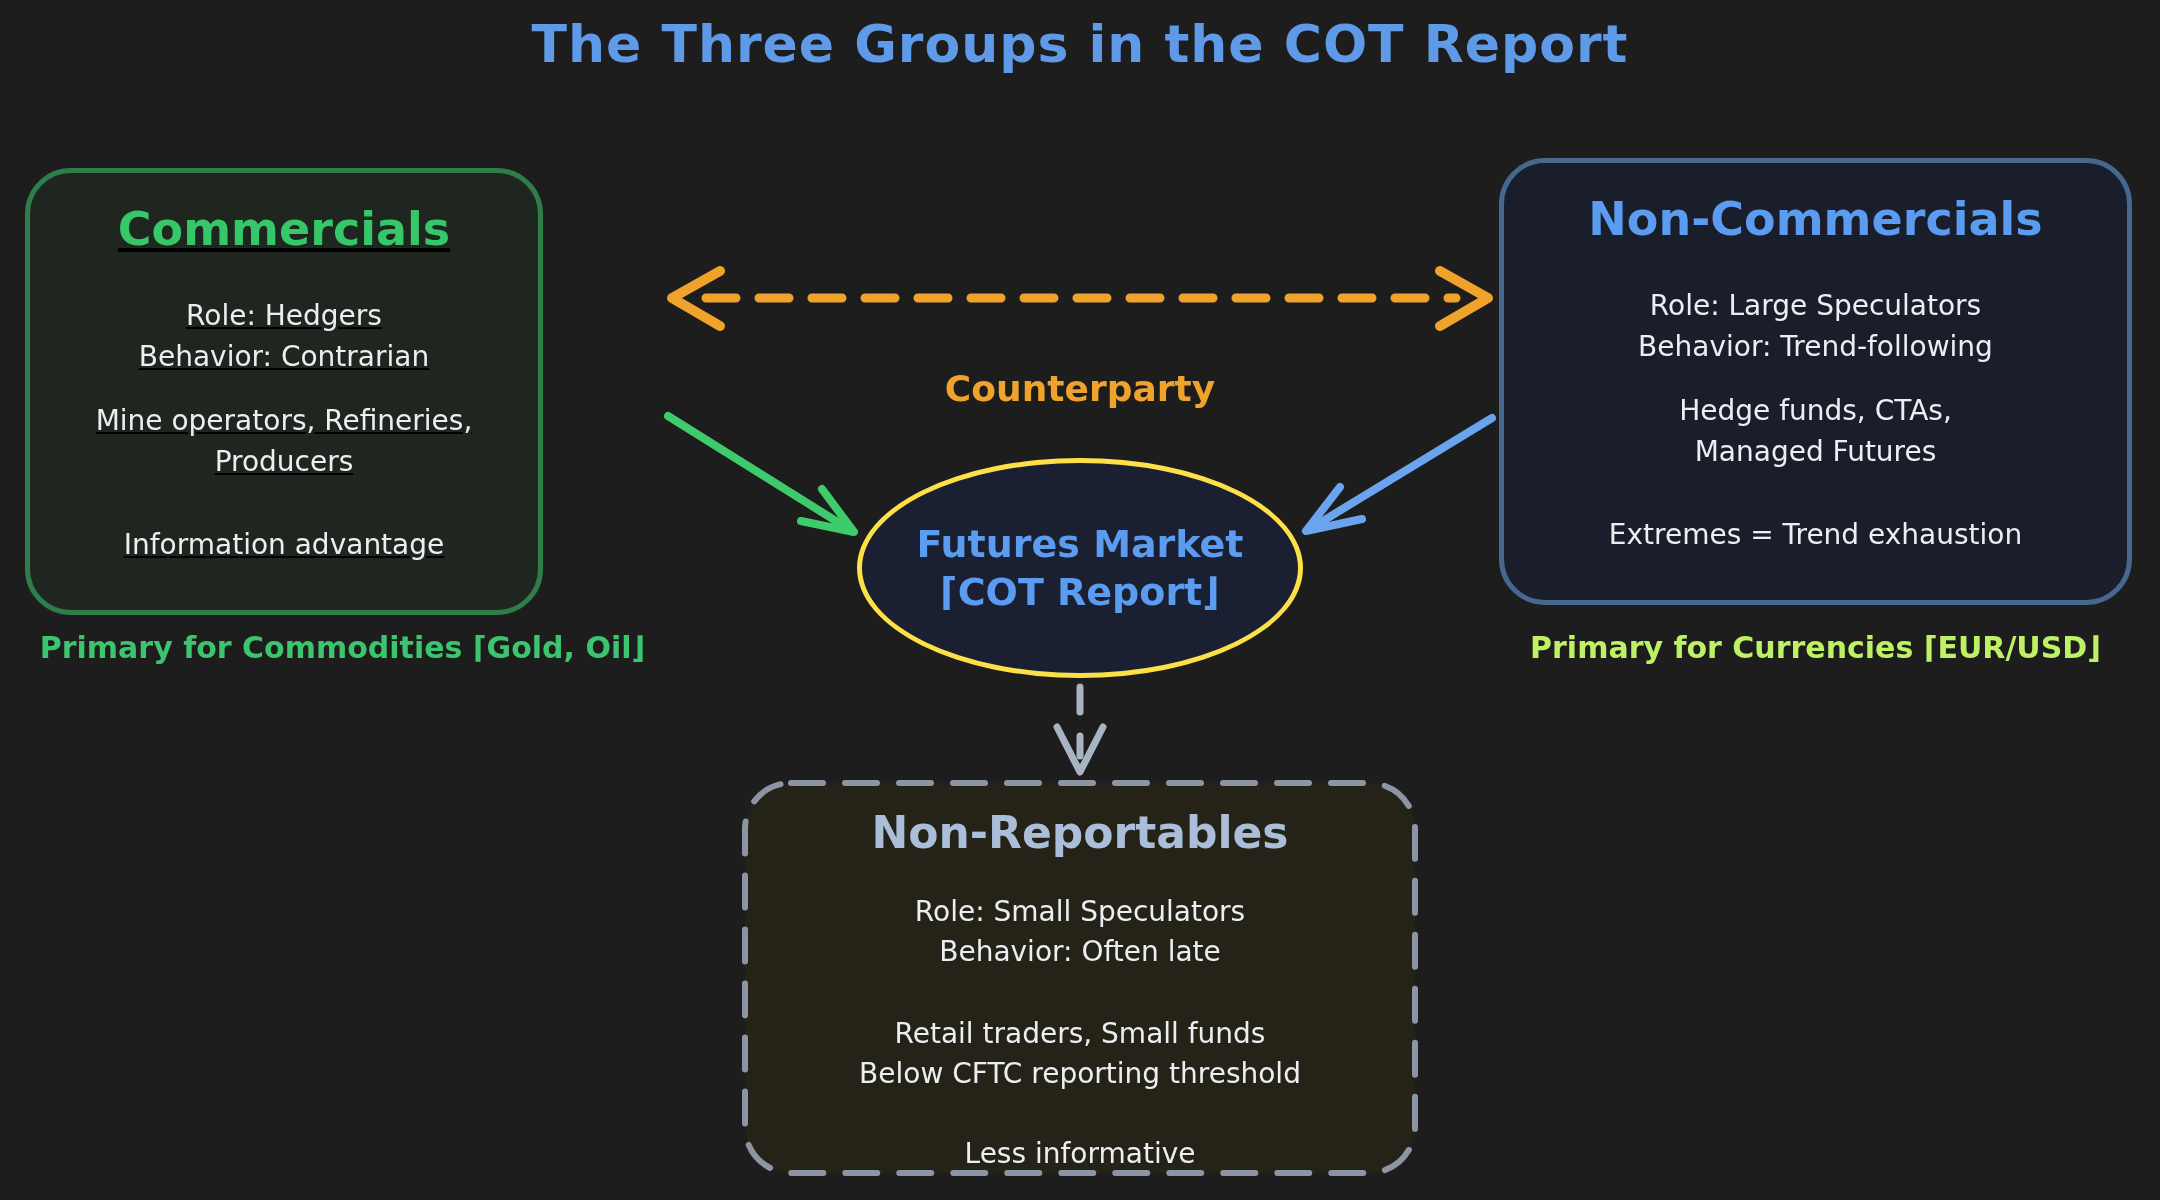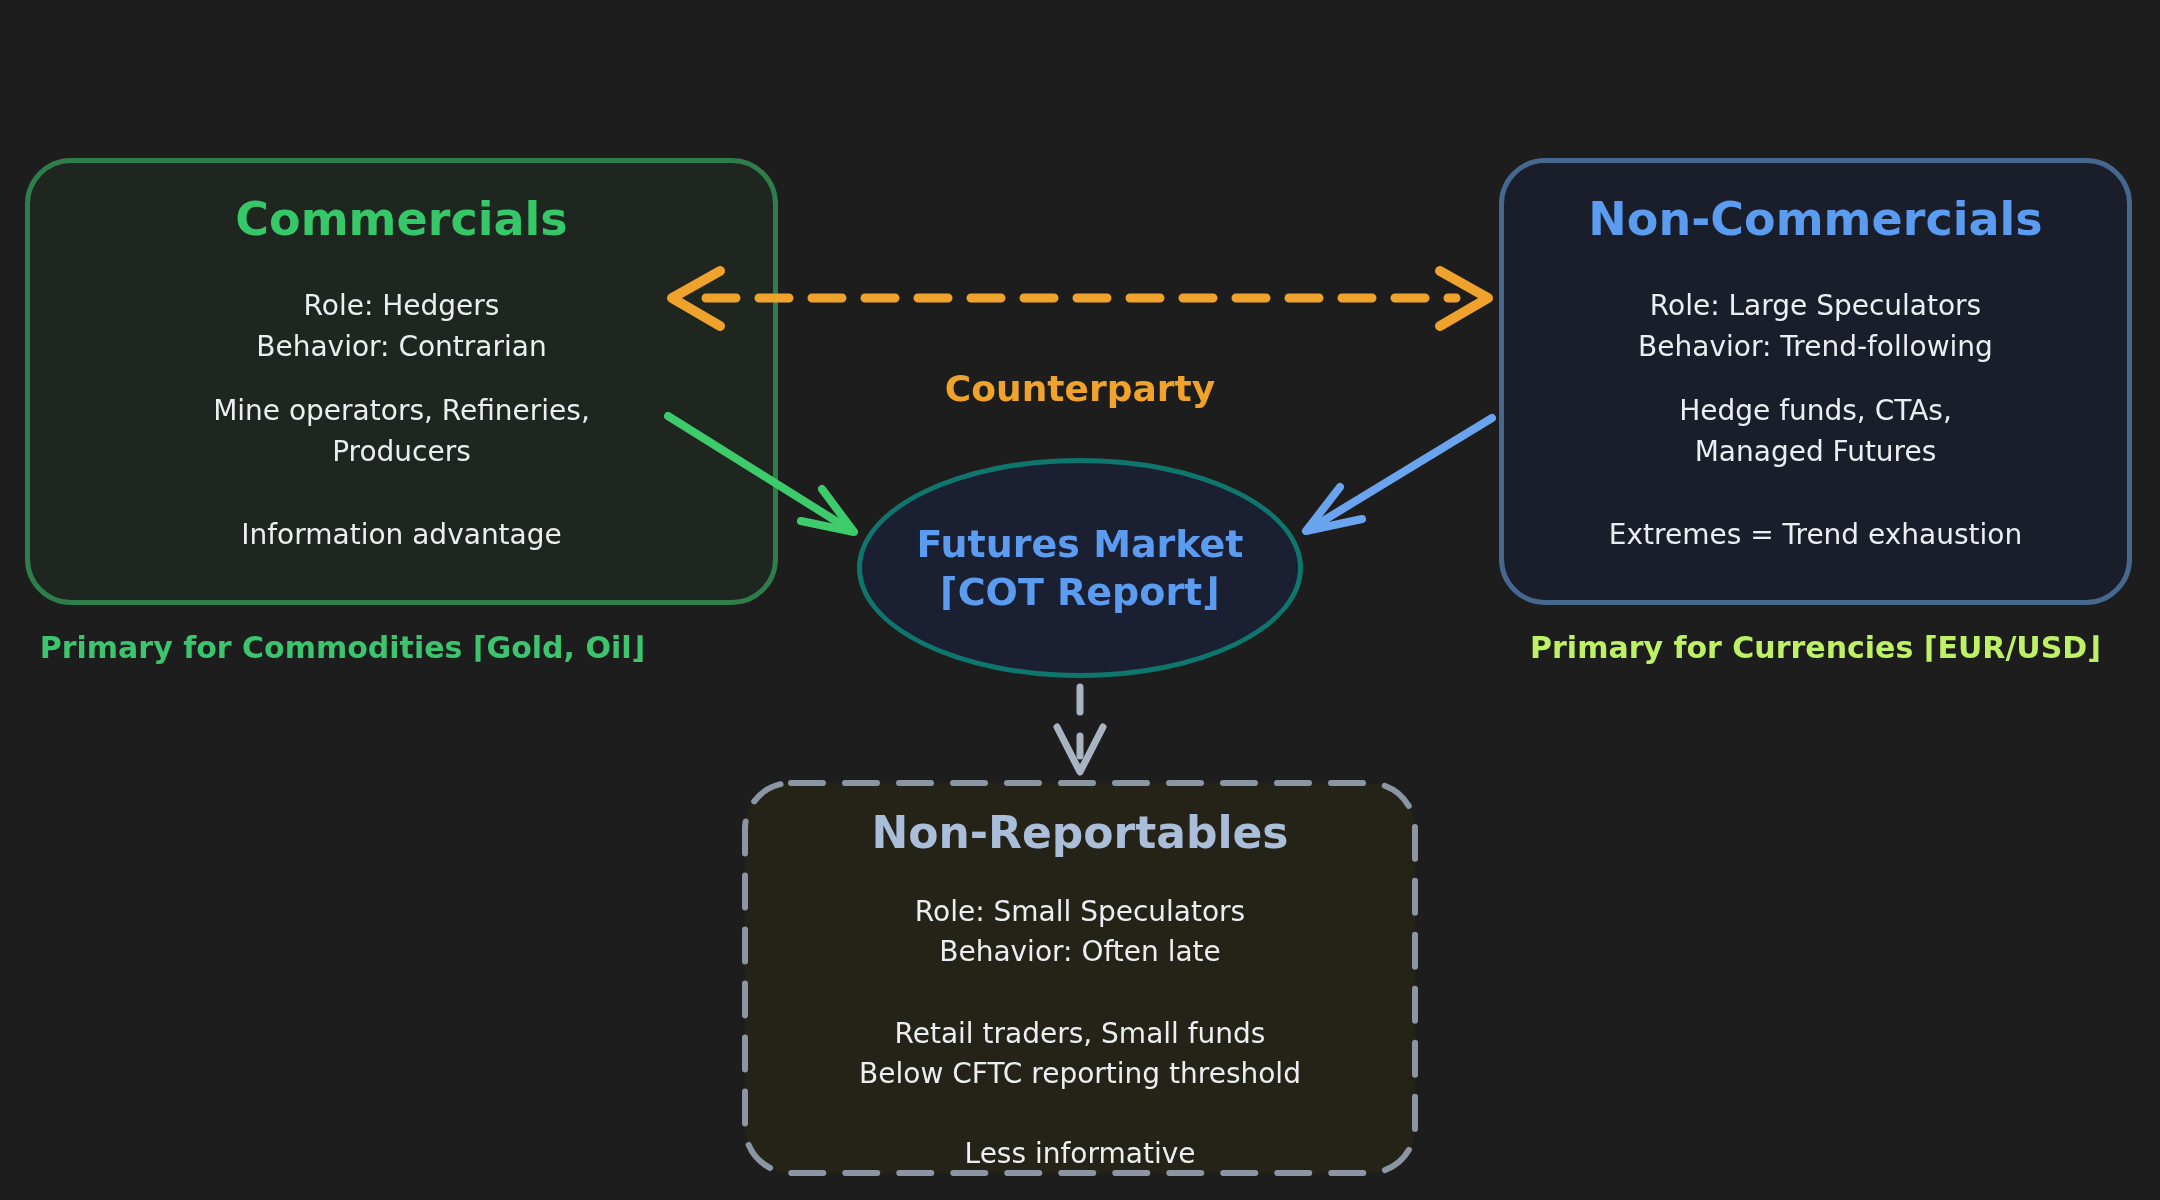--- a/index.html
+++ b/index.html
@@ -25,23 +25,24 @@
   }
 
   .group-box {
     box-sizing: border-box;
     border-radius: 46px;
     display: flex;
     flex-direction: column;
     align-items: center;
   }
   .box-commercials {
-    left: 25px; top: 158px; width: 753px; height: 447px;
+    left: 25px; top: 168px; width: 518px; height: 447px;
     background: #1f261f;
     border: 5px solid #2e7d4a;
+    text-decoration: underline;
   }
   .box-noncommercials {
     left: 1499px; top: 158px; width: 633px; height: 447px;
     background: #191e2a;
     border: 5px solid #46688f;
   }
   .box-nonreportables {
     left: 742px; top: 780px; width: 676px; height: 396px;
     background: transparent; 
     border: none;
@@ -81,41 +82,42 @@
   .counterparty-label {
     top: 368px; left: 880px; width: 400px;
     font-size: 36px; font-weight: 700;
     color: #f0a32c; text-align: center;
   }
 
   .market-ellipse {
     left: 857px; top: 458px; width: 446px; height: 220px;
     box-sizing: border-box;
     background: #1a2032;
-    border: 5px solid #0f766e;
+    border: 5px solid #fde047;
     border-radius: 50%;
     display: flex; flex-direction: column;
     align-items: center; justify-content: center;
   }
   .ellipse-line {
     font-size: 38px; line-height: 48px; font-weight: 700;
     color: #5b9cf0; text-align: center;
   }
 
   svg.overlay {
     position: absolute; left: 0; top: 0;
     width: 2160px; height: 1200px;
     pointer-events: none;
   }
 </style>
 </head>
 <body>
 
 <div id="canvas">
 
+  <div class="abs diagram-title">The Three Groups in the COT Report</div>
 
   <div class="abs group-box box-commercials">
     <div class="box-title t-green">Commercials</div>
     <div class="body-line grp1">Role: Hedgers</div>
     <div class="body-line">Behavior: Contrarian</div>
     <div class="body-line grp2">Mine operators, Refineries,</div>
     <div class="body-line">Producers</div>
     <div class="body-line grp3">Information advantage</div>
   </div>
   <div class="abs caption caption-left">Primary for Commodities ⌈Gold, Oil⌋</div>

